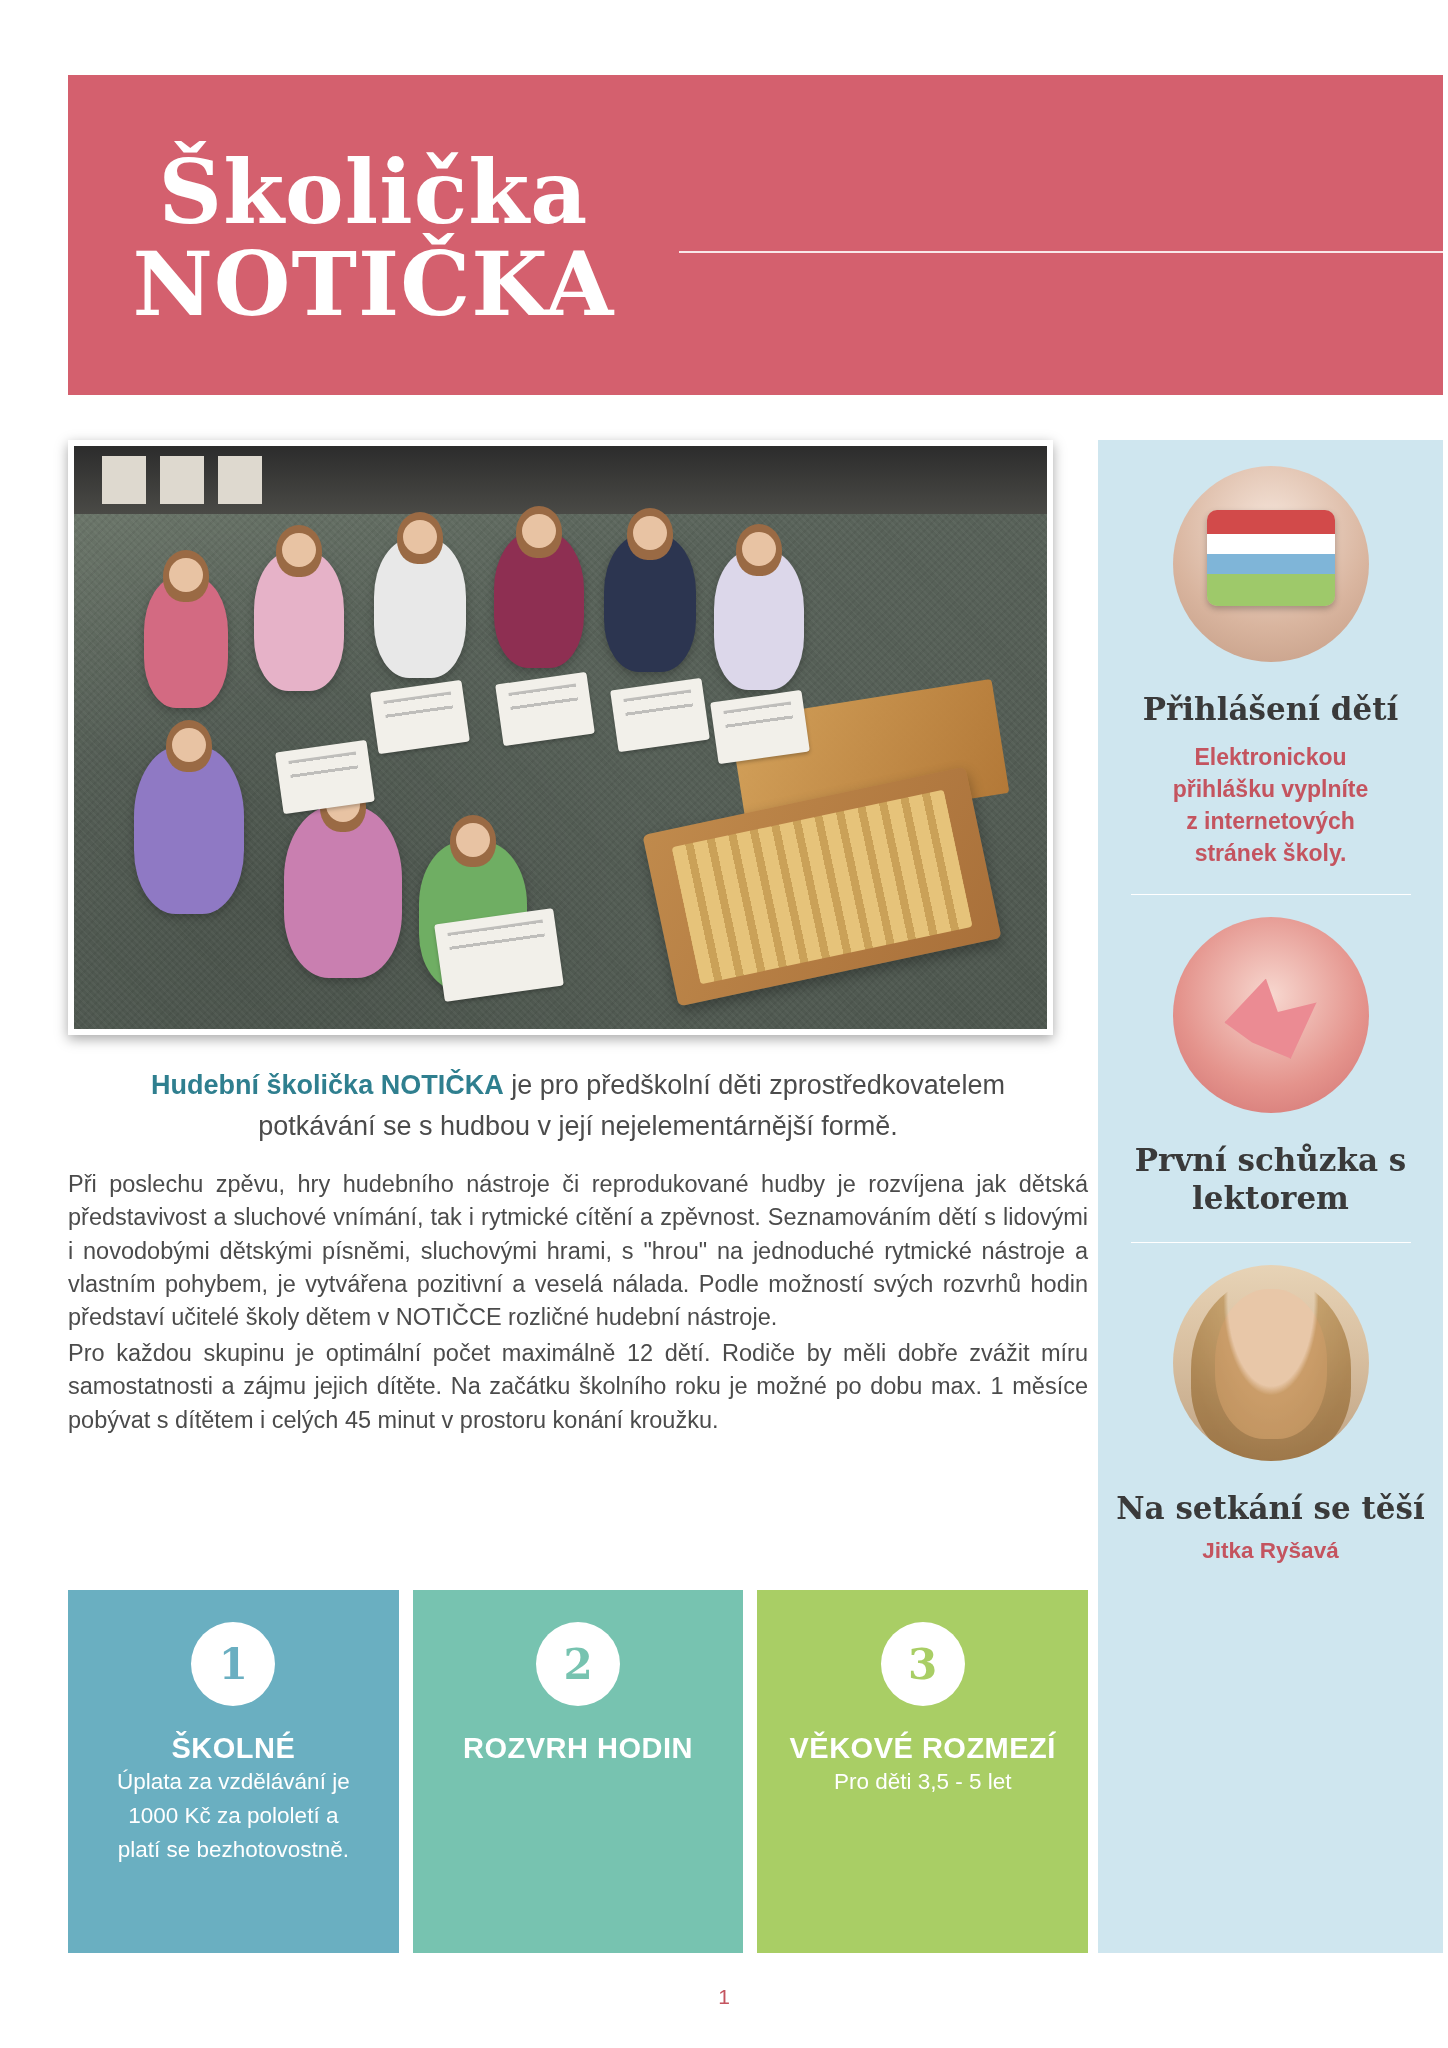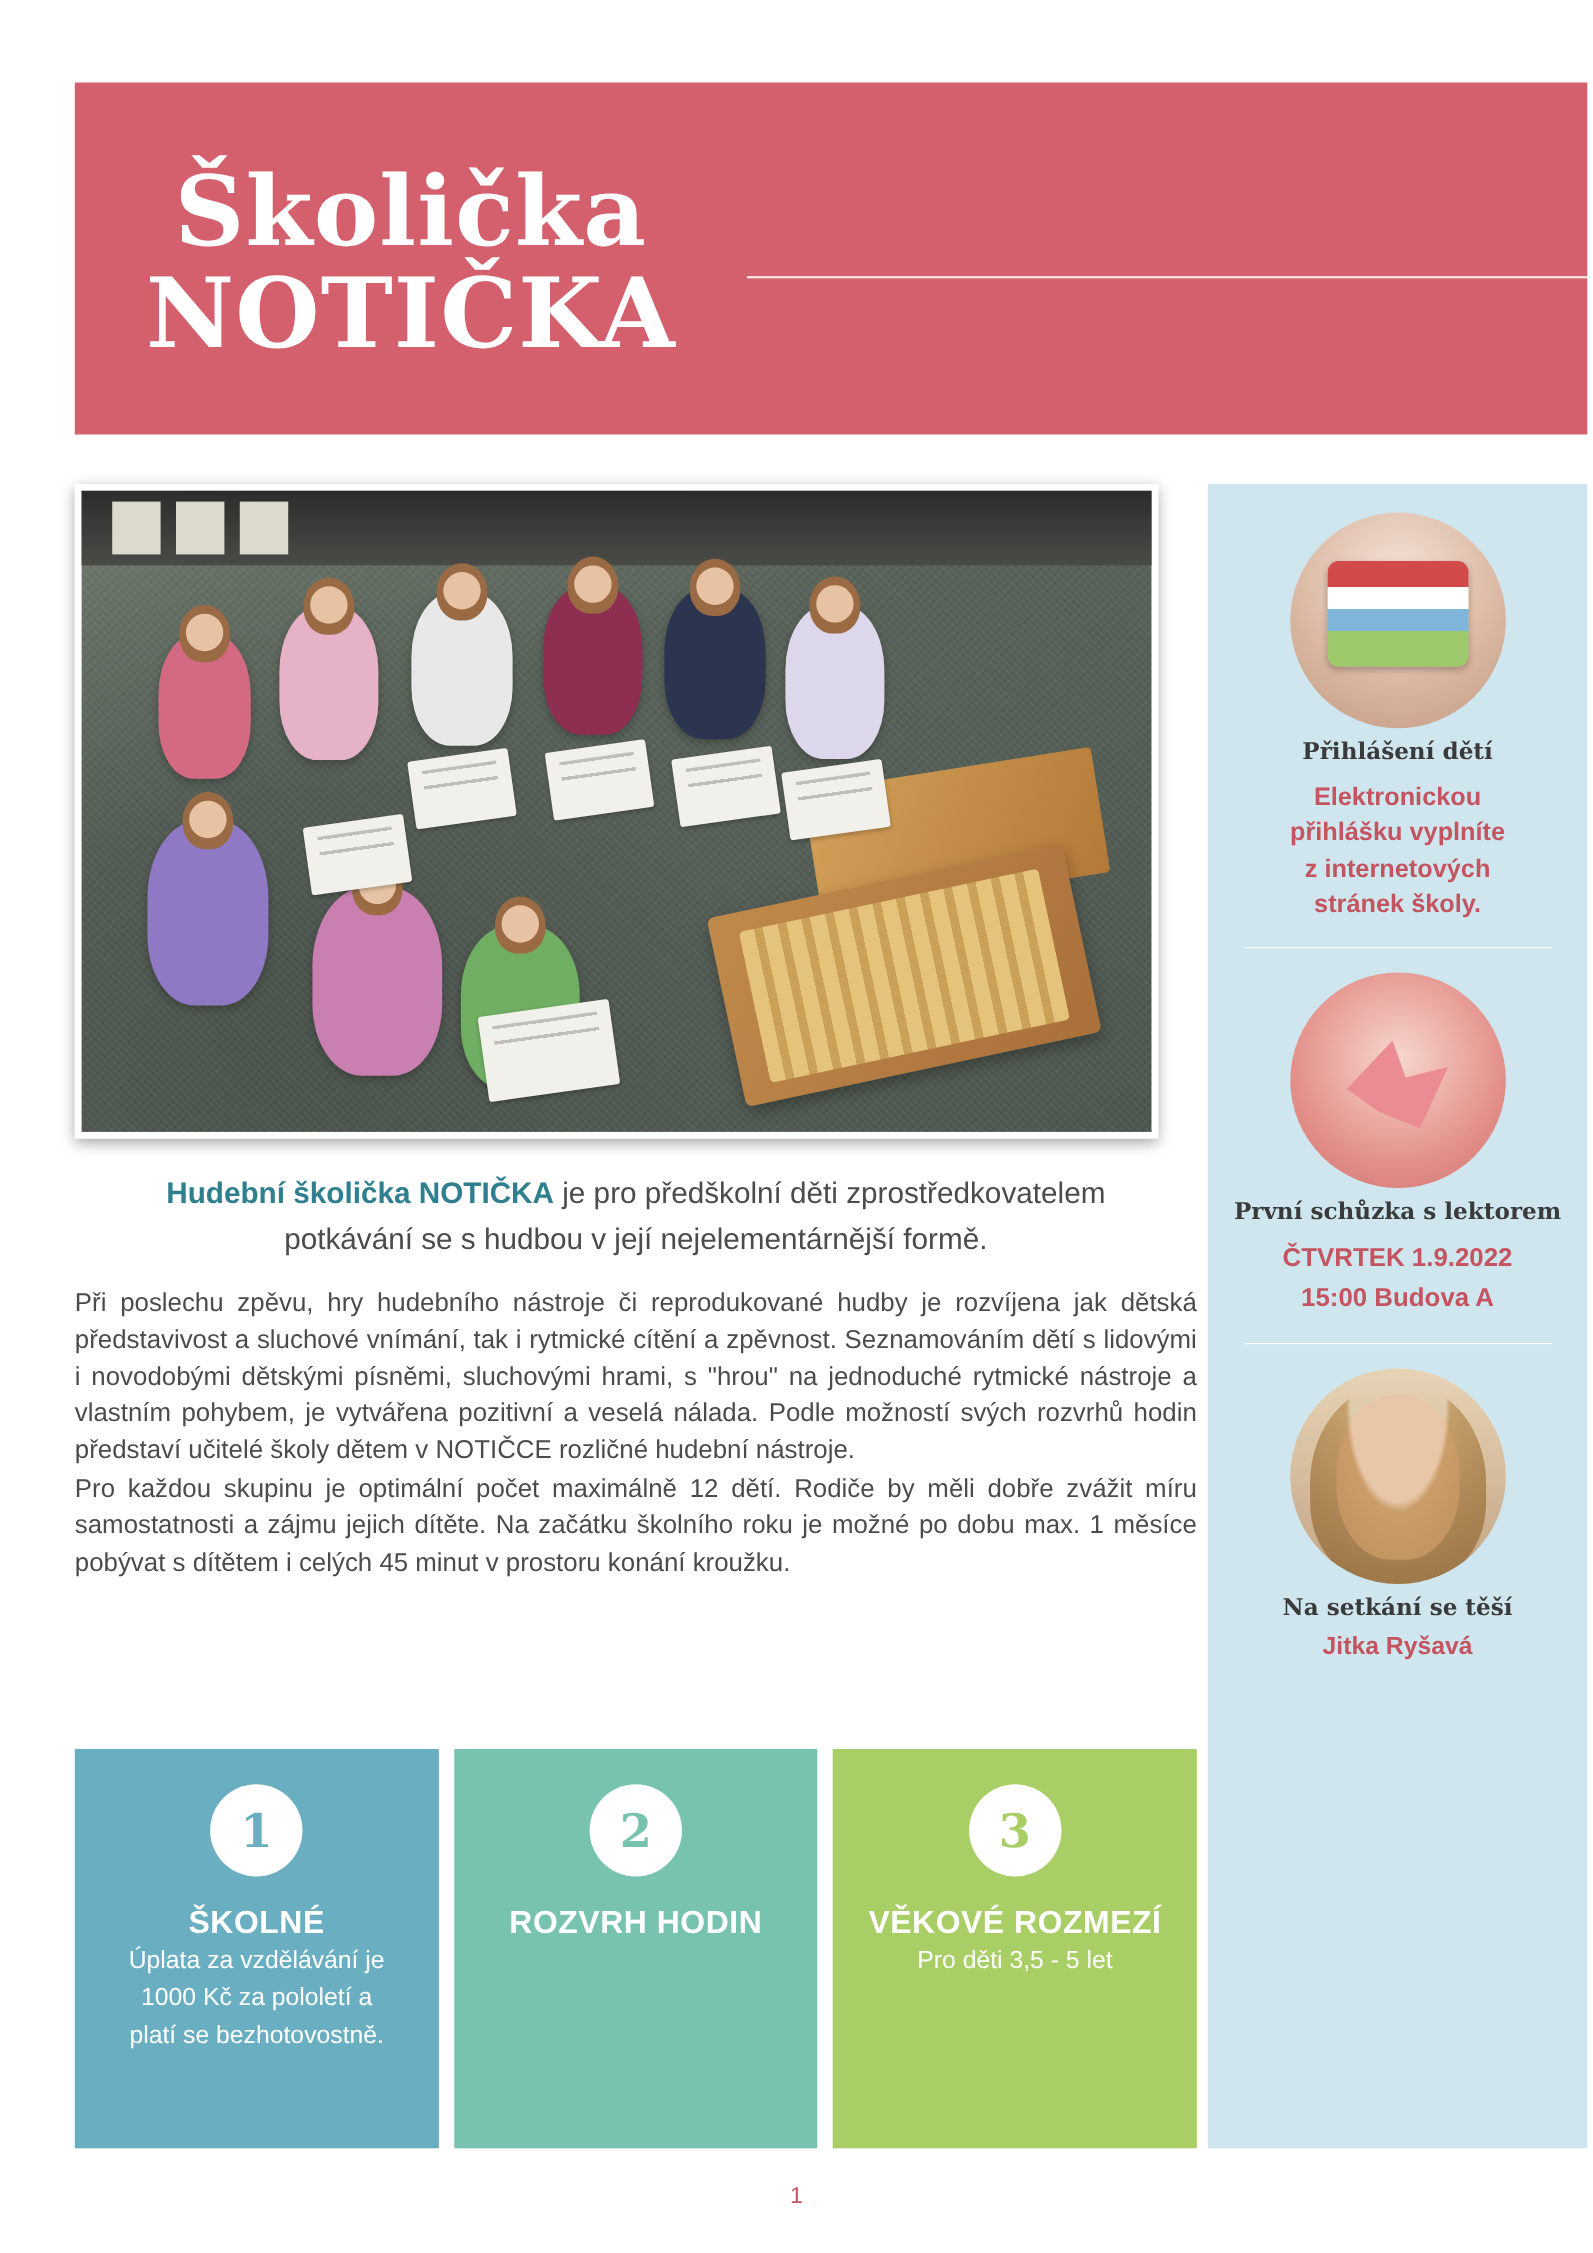--- a/index.html
+++ b/index.html
@@ -317,24 +317,24 @@
     border-radius: 50% 50% 40% 40%;
     background:
       radial-gradient(ellipse at 50% 12%, rgba(0,0,0,0) 38%, #d9c08f 42%, #c9ad78 75%);
     mix-blend-mode: multiply;
     opacity: .85;
   }
 
   .side-title {
     font-family: "DejaVu Serif", serif;
     font-weight: 700;
-    font-size: 21px;
+    font-size: 31px;
     line-height: 1.25;
     color: #3a3a3a;
-    margin-top: 8px;
+    margin-top: 28px;
   }
   .side-sub {
     margin-top: 12px;
     font-size: 23px;
     font-weight: 700;
     line-height: 1.4;
     color: #c4545f;
   }
   .side-meta {
     margin-top: 12px;
@@ -479,24 +479,20 @@
       <div>Elektronickou</div>
       <div>přihlášku vyplníte</div>
       <div>z internetových</div>
       <div>stránek školy.</div>
     </div>
 
     <div class="side-divider"></div>
 
     <div class="side-photo sp-origami"></div>
     <div class="side-title">První schůzka s lektorem</div>
-    <div class="side-meta">
-      <div>ČTVRTEK 1.9.2022</div>
-      <div>15:00 Budova A</div>
-    </div>
 
     <div class="side-divider"></div>
 
     <div class="side-photo sp-person"></div>
     <div class="side-title">Na setkání se těší</div>
     <div class="side-name">Jitka Ryšavá</div>
   </div>
 
   <div class="page-number">1</div>
 </div>

